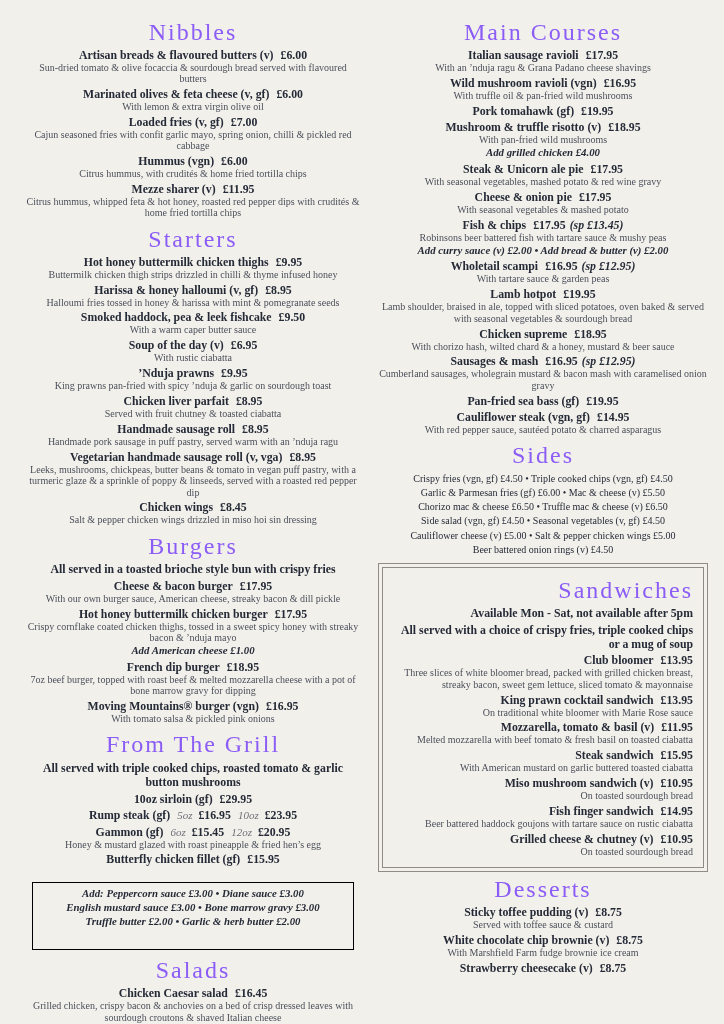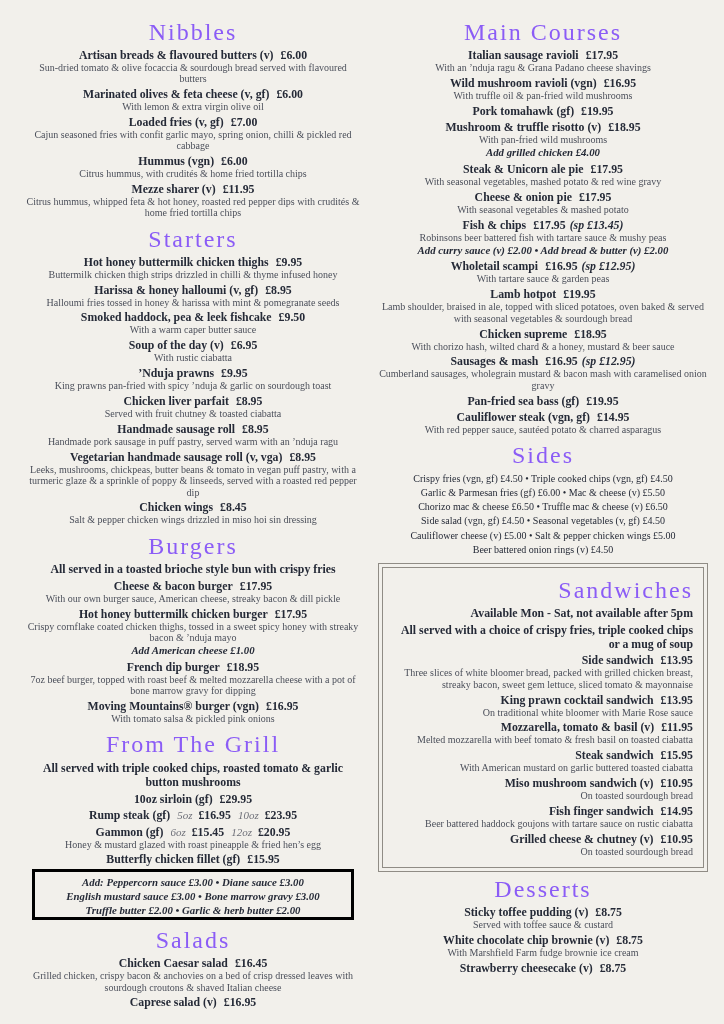--- a/index.html
+++ b/index.html
@@ -18,21 +18,21 @@
   }
   .mi-title{font-size:11.8px;font-weight:700;line-height:1.1;margin-top:3.5px;}
   .mi-name{font-weight:700;}
   .mi-price{margin-left:7px;font-weight:700;}
   .mi-sp{margin-left:4px;font-style:italic;font-weight:700;}
   .mi-size{font-style:italic;font-weight:400;color:#6d6f78;margin-left:7px;margin-right:3px;font-size:11px;}
   .mi-desc{font-size:10px;line-height:1.14;color:#4b4f5a;}
   .mi-add{font-size:10.8px;font-weight:700;font-style:italic;line-height:1.2;margin-top:1px;}
   .mi-note{font-size:11.8px;font-weight:700;line-height:1.2;margin:1px 0 2px;}
   .mi-boldline{font-size:10px;font-weight:400;line-height:1.42;}
-  .add-box{border:3px solid #000000;margin:3px 6px 3px;padding:3px 6px 0;}
+  .add-box{border:1px solid #000000;margin:16px 6px 3px;padding:3px 6px 21px;}
   .fancy-box{border:1px solid #908c85;outline:1px solid #908c85;outline-offset:3px;padding:2px 10px 10px;margin:10px 6px 8px;text-align:right;}
 </style>
 </head>
 <body>
 
 <div class="page">
   <div class="col">
     <div id="col-sections-0">
         <section class="menu-section">
           <div class="section-title">Nibbles</div>
@@ -141,21 +141,21 @@
           <div class="mi-boldline">Garlic &amp; Parmesan fries (gf) £6.00 • Mac &amp; cheese (v) £5.50</div>
           <div class="mi-boldline">Chorizo mac &amp; cheese £6.50 • Truffle mac &amp; cheese (v) £6.50</div>
           <div class="mi-boldline">Side salad (vgn, gf) £4.50 • Seasonal vegetables (v, gf) £4.50</div>
           <div class="mi-boldline">Cauliflower cheese (v) £5.00 • Salt &amp; pepper chicken wings £5.00</div>
           <div class="mi-boldline">Beer battered onion rings (v) £4.50</div>
         </section>
         <section class="menu-section fancy-box">
           <div class="section-title">Sandwiches</div>
           <div class="mi-note">Available Mon - Sat, not available after 5pm</div>
           <div class="mi-note">All served with a choice of crispy fries, triple cooked chips or a mug of soup</div>
-          <div class="mi-title"><span class="mi-name">Side sandwich</span><span class="mi-price">£13.95</span></div>
+          <div class="mi-title"><span class="mi-name">Club bloomer</span><span class="mi-price">£13.95</span></div>
           <div class="mi-desc">Three slices of white bloomer bread, packed with grilled chicken breast, streaky bacon, sweet gem lettuce, sliced tomato &amp; mayonnaise</div>
           <div class="mi-title"><span class="mi-name">King prawn cocktail sandwich</span><span class="mi-price">£13.95</span></div>
           <div class="mi-desc">On traditional white bloomer with Marie Rose sauce</div>
           <div class="mi-title"><span class="mi-name">Mozzarella, tomato &amp; basil (v)</span><span class="mi-price">£11.95</span></div>
           <div class="mi-desc">Melted mozzarella with beef tomato &amp; fresh basil on toasted ciabatta</div>
           <div class="mi-title"><span class="mi-name">Steak sandwich</span><span class="mi-price">£15.95</span></div>
           <div class="mi-desc">With American mustard on garlic buttered toasted ciabatta</div>
           <div class="mi-title"><span class="mi-name">Miso mushroom sandwich (v)</span><span class="mi-price">£10.95</span></div>
           <div class="mi-desc">On toasted sourdough bread</div>
           <div class="mi-title"><span class="mi-name">Fish finger sandwich</span><span class="mi-price">£14.95</span></div>

